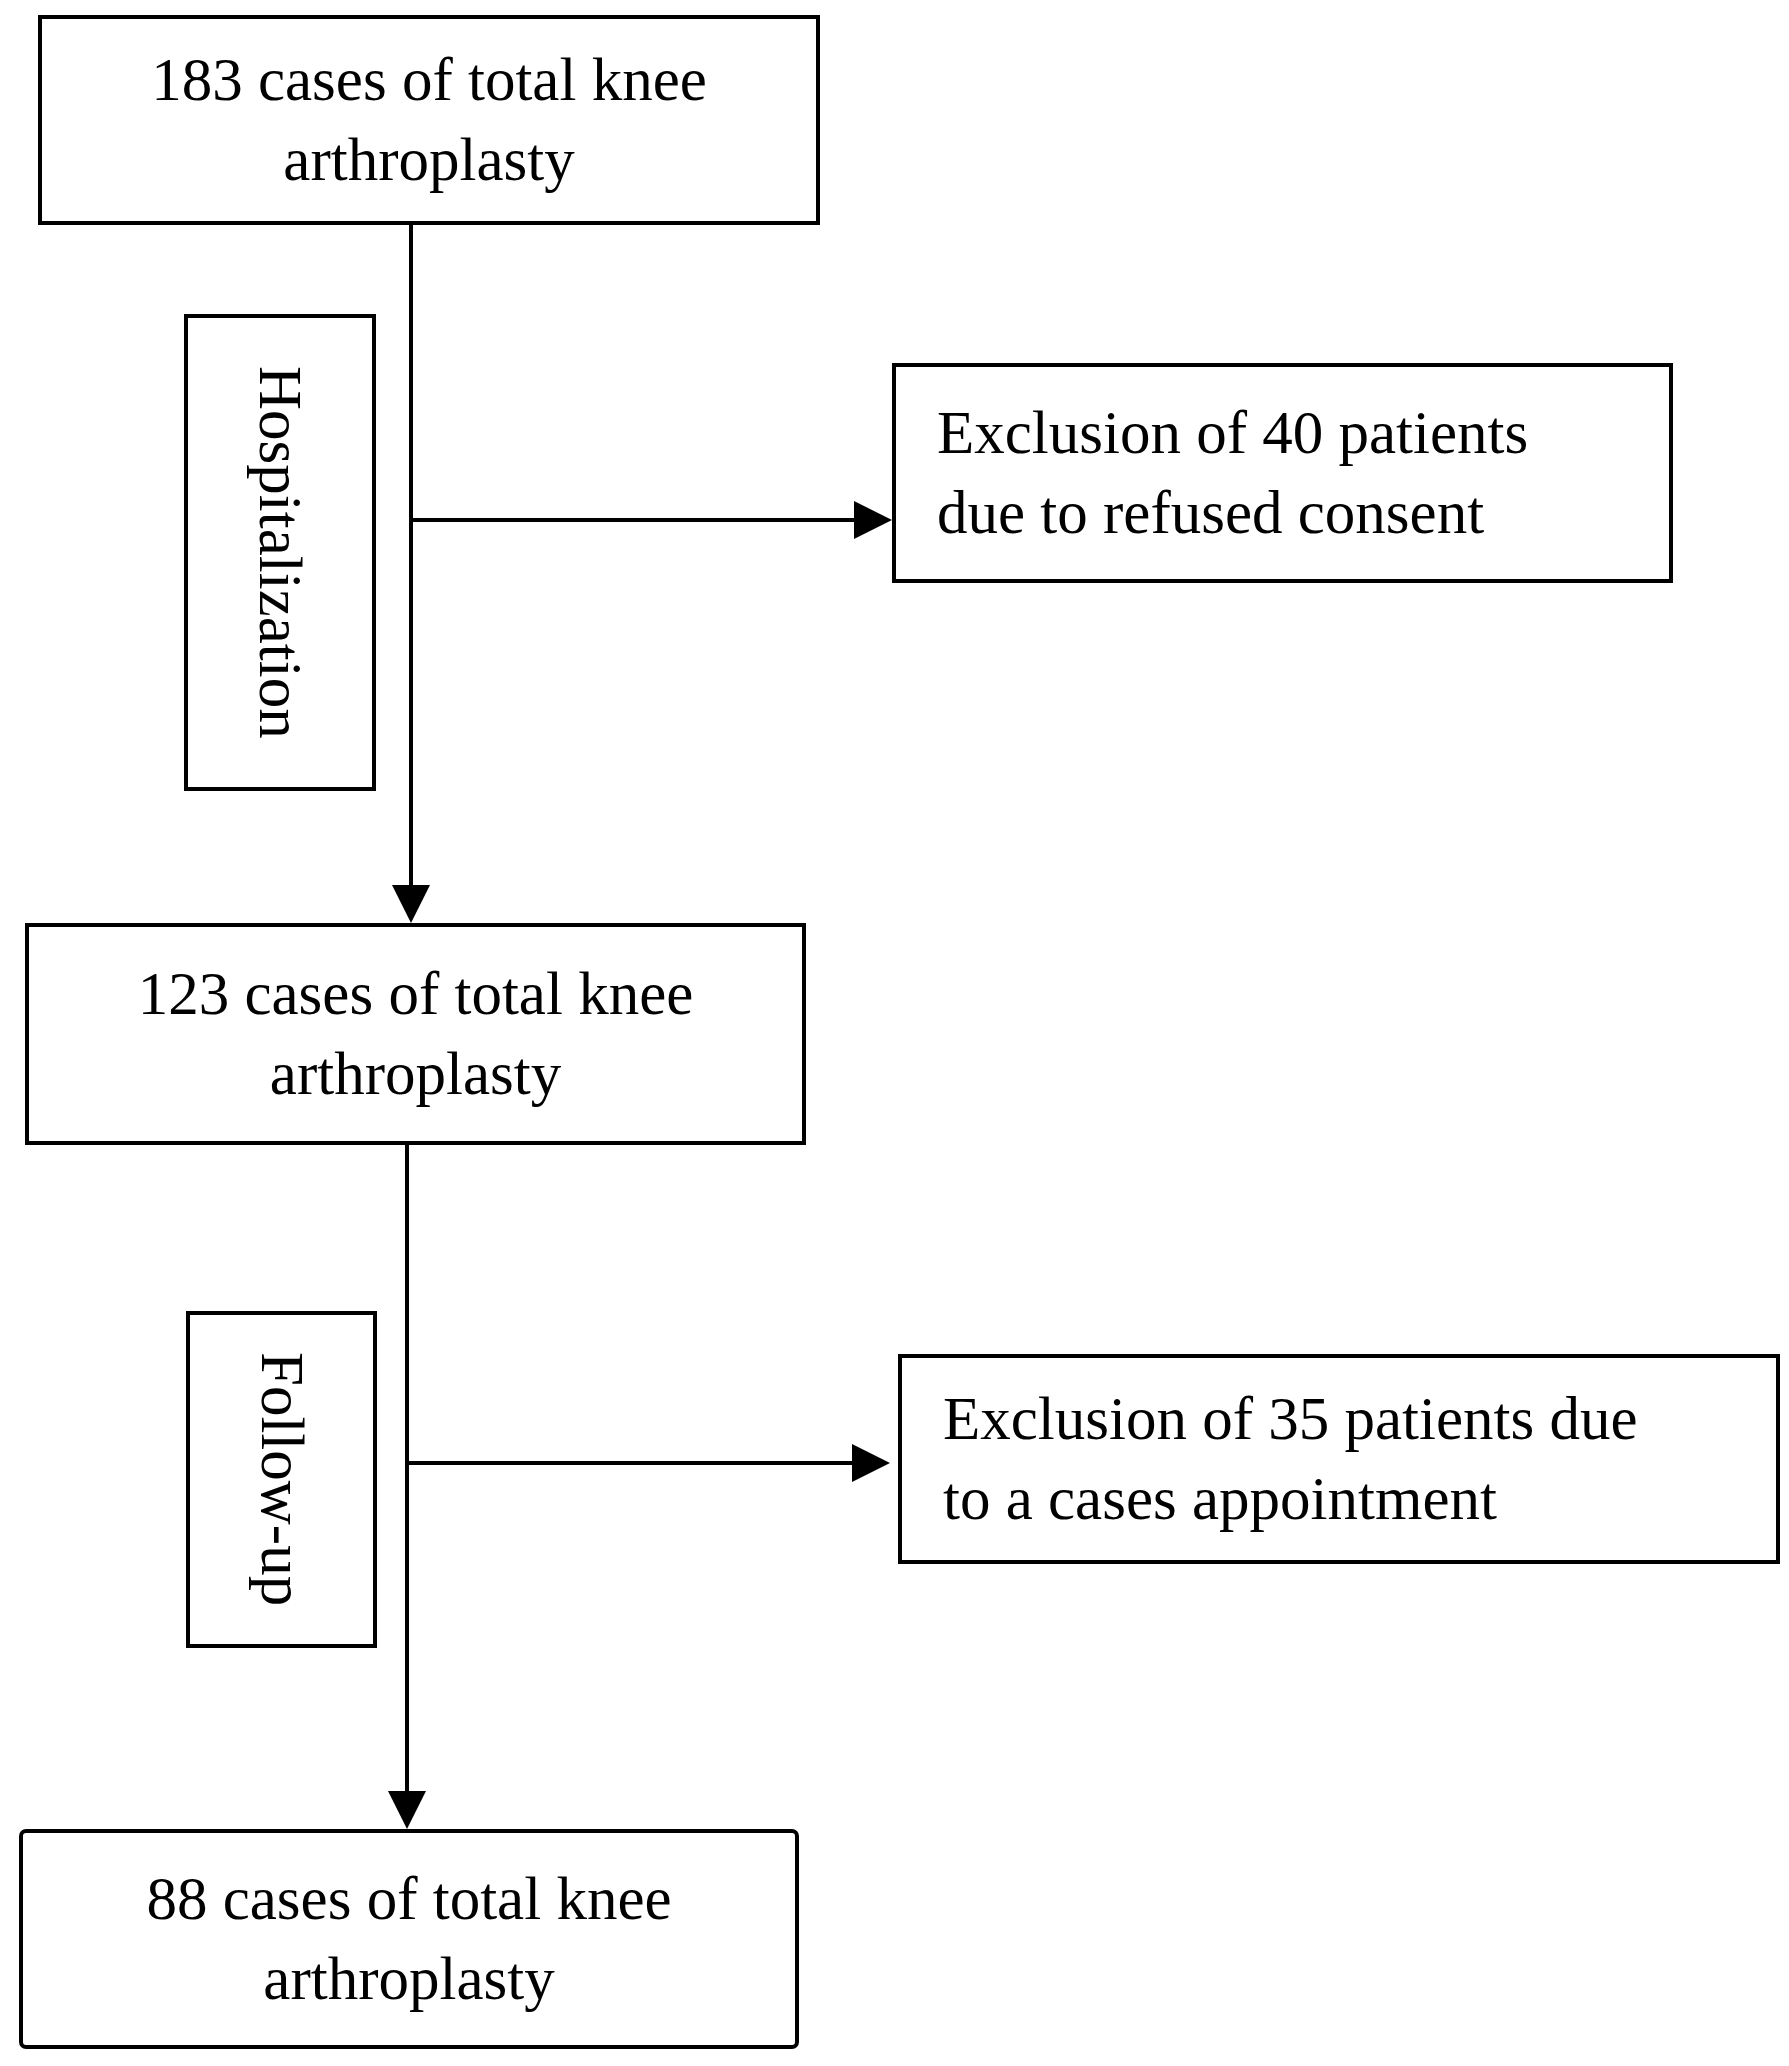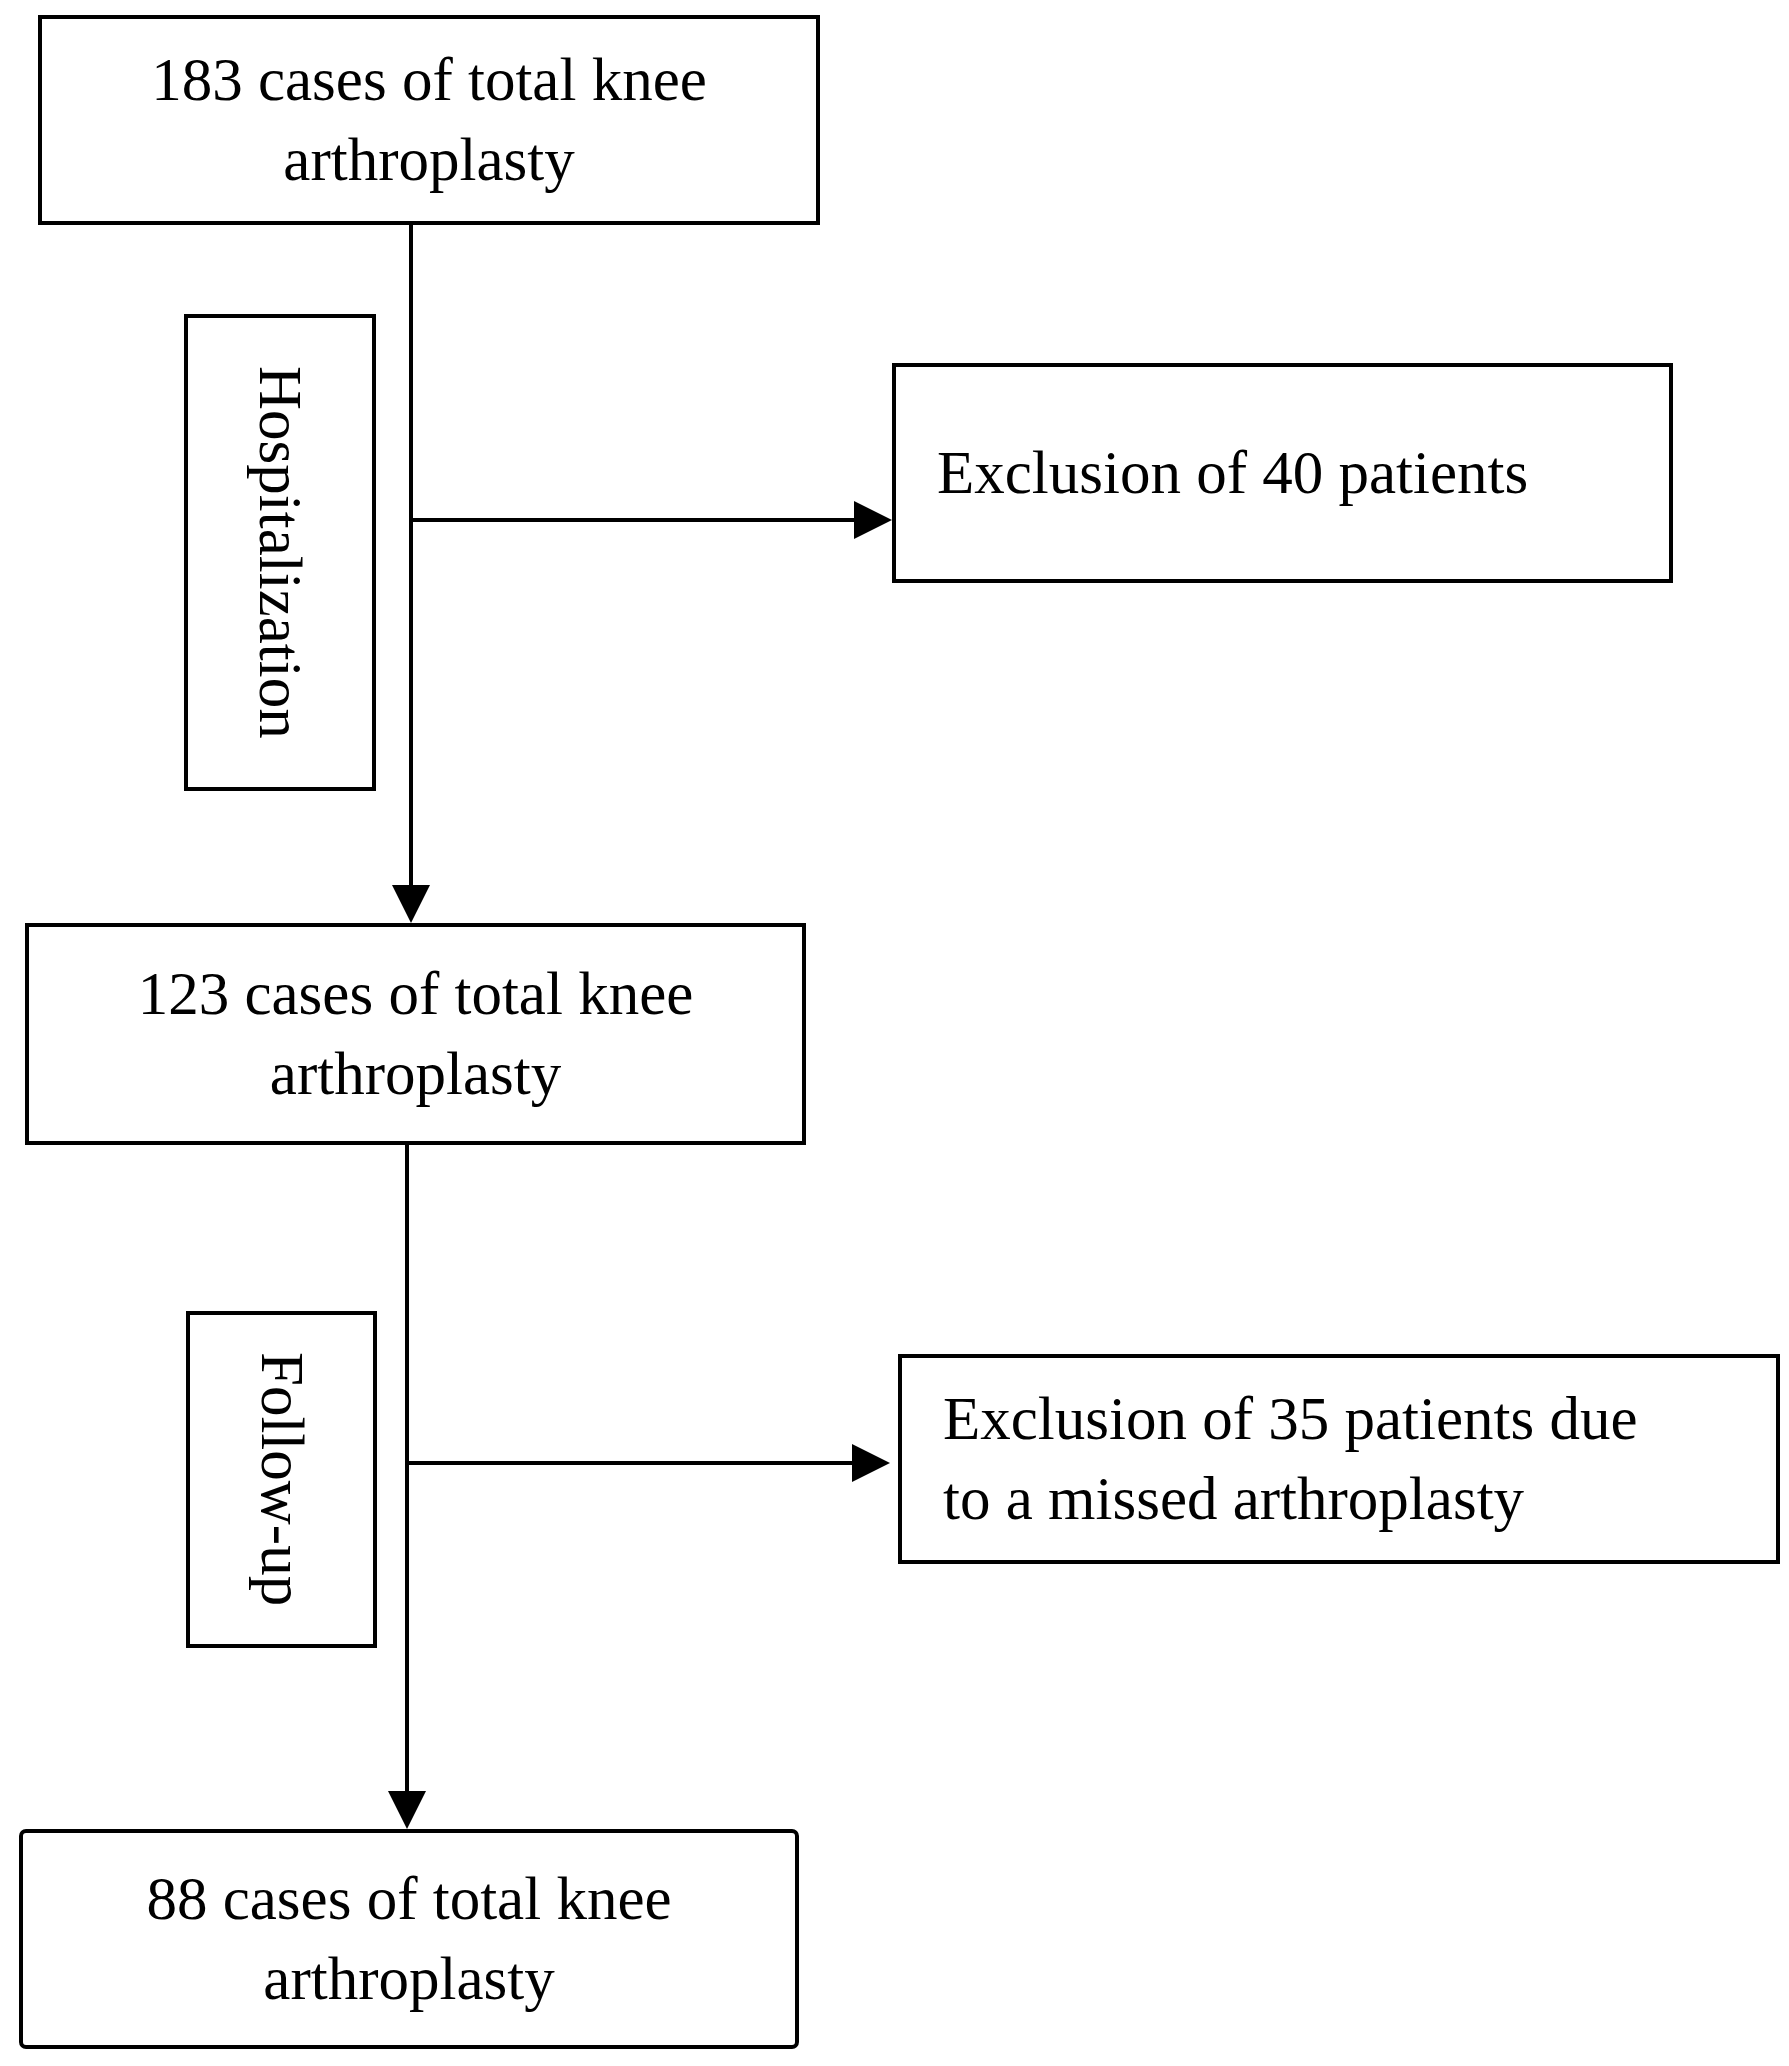--- a/index.html
+++ b/index.html
@@ -82,40 +82,41 @@
 
   <div class="phase" style="left:184px; top:314px; width:192px; height:477px;">
     <span>Hospitalization</span>
   </div>
 
   <div class="hline" style="left:411px; top:518px; width:443px; height:4.1px;"></div>
   <div class="arrowhead arrow-right" style="left:854px; top:501px;"></div>
 
   <div class="node exclusion" style="left:892px; top:363px; width:781px; height:220px;">
     <span class="line">Exclusion of 40 patients</span>
+    <span class="line">due to refused consent</span>
   </div>
 
   <div class="node" style="left:25px; top:923px; width:781px; height:222px;">
     <span class="line">123 cases of total knee</span>
     <span class="line">arthroplasty</span>
   </div>
 
   <div class="vline" style="left:405px; top:1145px; width:4.1px; height:648px;"></div>
   <div class="arrowhead arrow-down" style="left:388px; top:1791px;"></div>
 
   <div class="phase" style="left:186px; top:1311px; width:191px; height:337px;">
     <span>Follow-up</span>
   </div>
 
   <div class="hline" style="left:407px; top:1461px; width:445px; height:4.1px;"></div>
   <div class="arrowhead arrow-right" style="left:852px; top:1444px;"></div>
 
   <div class="node exclusion" style="left:890px; top:1354px; width:882px; height:210px;margin-left:8px;">
     <span class="line">Exclusion of 35 patients due</span>
-    <span class="line">to a missed arthroplasty</span>
+    <span class="line">to a cases appointment</span>
   </div>
 
   <div class="node" style="left:19px; top:1829px; width:780px; height:220px;border-radius:7px;">
     <span class="line">88 cases of total knee</span>
     <span class="line">arthroplasty</span>
   </div>
 
 </div>
 
 

